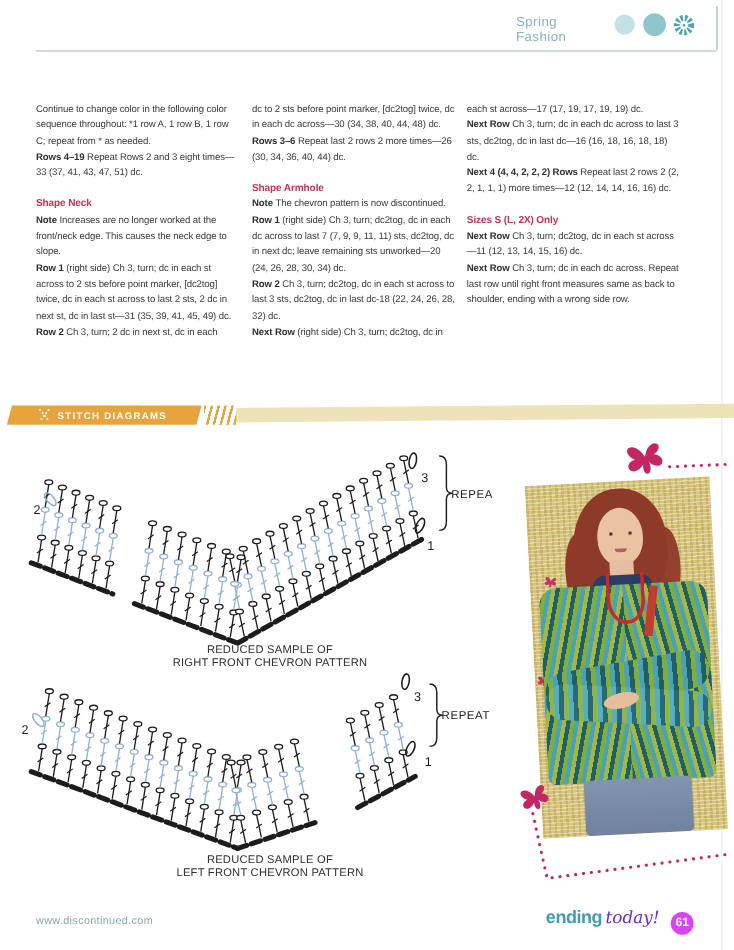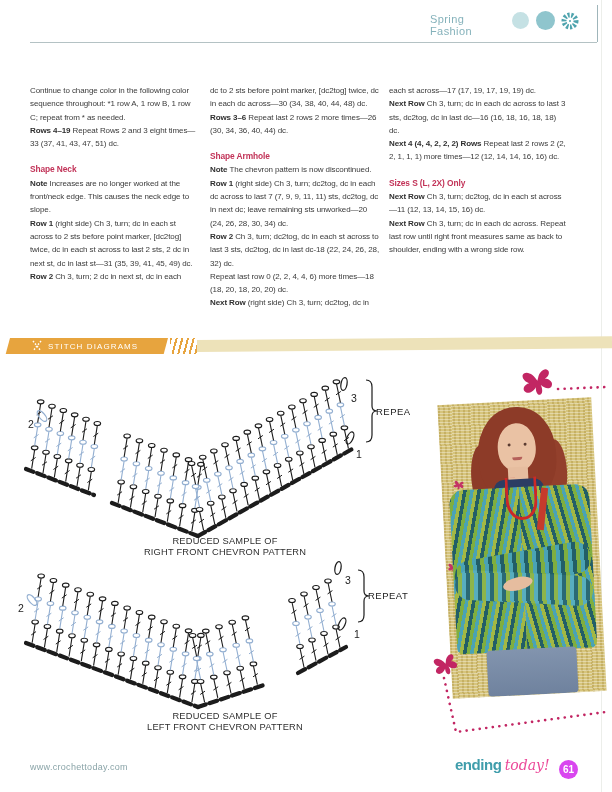--- a/index.html
+++ b/index.html
@@ -25,21 +25,21 @@
   .subhead{font-weight:bold;font-size:8.4px;color:#c23358;margin-top:13px;}
   
   .banner{position:absolute;left:0;top:338px;width:612px;height:16px;}
   .b-cream{position:absolute;left:196px;top:2px;width:416px;height:12px;background:#ede2b9;
            transform:rotate(-.5deg);transform-origin:left center;}
   .b-orange{position:absolute;left:10px;top:0;width:158px;height:16px;background:#e7a43e;
             transform:skewX(-15deg);transform-origin:top left;}
   .b-stripes{position:absolute;left:170px;top:0;width:27px;height:16px;
              background:repeating-linear-gradient(105deg,#e7a43e 0 2px,#ffffff 2px 5.5px);}
   .b-icon{position:absolute;left:32px;top:2px;}
-  .b-label{position:absolute;left:48px;top:4px;font-size:8px;font-weight:normal;color:#fff;
+  .b-label{position:absolute;left:48px;top:4px;font-size:8px;font-weight:bold;color:#fff;
            letter-spacing:1.1px;}
   
   .diag{position:absolute;left:10px;}
   #diag0{top:372px;}
   #diag1{top:560px;}
   .cap{position:absolute;left:40px;width:370px;text-align:center;font-size:9.3px;
        line-height:10.8px;color:#2e2e2e;letter-spacing:.2px;}
   #cap0{top:536px;}
   #cap1{top:711px;}
   
@@ -69,21 +69,21 @@
         background:repeating-linear-gradient(85deg,#2a6a74 0 4px,#8db54b 4px 8px,#57aebf 8px 12px);}
   .hand{left:56px;top:176px;width:30px;height:13px;background:#e6bd9f;border-radius:50%;transform:rotate(-10deg);}
   .jeans{left:36px;top:248px;width:90px;height:46px;background:linear-gradient(#8294ae,#6f829e);border-radius:4px;}
   .photo-bf{left:0;top:0;}
   .decor{position:absolute;left:420px;top:360px;pointer-events:none;}
   
   .footer-url{position:absolute;left:30px;top:762px;font-size:9px;color:#8aa4a8;letter-spacing:.3px;}
   .logo{position:absolute;right:34px;top:756px;height:26px;white-space:nowrap;}
   .lg1{font-size:15px;font-weight:bold;color:#3f9dab;letter-spacing:-.4px;}
   .lg2{font-size:14px;font-style:italic;font-family:"DejaVu Serif","Liberation Serif",serif;
-       color:#ec4899;margin-left:3px;}
+       color:#6d28d9;margin-left:3px;}
   .badge{display:inline-block;width:19px;height:19px;margin-left:5px;border-radius:50%;
          background:#d946ef;color:#fff;font-size:10px;font-weight:bold;text-align:center;
          line-height:19px;vertical-align:-3px;}
 </style>
 </head>
 <body>
 
 <svg width="0" height="0" style="position:absolute" aria-hidden="true">
   <defs>
     <path id="bf" d="M10.5,8.5 C9,4.5 5.5,1 2.5,2.2 C0.2,3.2 1.2,7.2 4.8,9.2 C1.6,9.4 -0.4,12 1,14.2 C2.6,16.6 6.6,15.4 8.8,12.6 C8,15.6 9,18.6 11,18 C12.8,17.4 13,14 12.2,11.6 C14.2,14.4 17.6,15.8 19.2,13.8 C20.8,11.8 19,8.8 15.6,8 C18.6,7 20,4.2 18.4,2.6 C16.6,0.8 12.6,3 11.4,6.6 Z"></path>
@@ -110,21 +110,20 @@
     <p><strong>Row 1 </strong>(right side) Ch 3, turn; dc in each st across to 2 sts before point marker, [dc2tog] twice, dc in each st across to last 2 sts, 2 dc in next st, dc in last st—31 (35, 39, 41, 45, 49) dc.</p>
     <p><strong>Row 2 </strong>Ch 3, turn; 2 dc in next st, dc in each</p>
   </div>
 <div class="col" id="col1">
     <p>dc to 2 sts before point marker, [dc2tog] twice, dc in each dc across—30 (34, 38, 40, 44, 48) dc.</p>
     <p><strong>Rows 3–6 </strong>Repeat last 2 rows 2 more times—26 (30, 34, 36, 40, 44) dc.</p>
     <div class="subhead">Shape Armhole</div>
     <p><strong>Note </strong>The chevron pattern is now discontinued.</p>
     <p><strong>Row 1 </strong>(right side) Ch 3, turn; dc2tog, dc in each dc across to last 7 (7, 9, 9, 11, 11) sts, dc2tog, dc in next dc; leave remaining sts unworked—20 (24, 26, 28, 30, 34) dc.</p>
     <p><strong>Row 2 </strong>Ch 3, turn; dc2tog, dc in each st across to last 3 sts, dc2tog, dc in last dc-18 (22, 24, 26, 28, 32) dc.</p>
-    <p>Repeat last row 0 (2, 2, 4, 4, 6) more times—18 (18, 20, 18, 20, 20) dc.</p>
     <p><strong>Next Row </strong>(right side) Ch 3, turn; dc2tog, dc in</p>
   </div>
 <div class="col" id="col2">
     <p>each st across—17 (17, 19, 17, 19, 19) dc.</p>
     <p><strong>Next Row </strong>Ch 3, turn; dc in each dc across to last 3 sts, dc2tog, dc in last dc—16 (16, 18, 16, 18, 18) dc.</p>
     <p><strong>Next 4 (4, 4, 2, 2, 2) Rows </strong>Repeat last 2 rows 2 (2, 2, 1, 1, 1) more times—12 (12, 14, 14, 16, 16) dc.</p>
     <div class="subhead">Sizes S (L, 2X) Only</div>
     <p><strong>Next Row </strong>Ch 3, turn; dc2tog, dc in each st across—11 (12, 13, 14, 15, 16) dc.</p>
     <p><strong>Next Row </strong>Ch 3, turn; dc in each dc across. Repeat last row until right front measures same as back to shoulder, ending with a wrong side row.</p>
   </div>
@@ -653,17 +652,17 @@
   <div class="hand"></div>
   <div class="jeans"></div>
 </div>
 <svg class="decor" width="192" height="400">
     <use href="#bf" fill="#c22663" transform="translate(102 8) scale(1.5) rotate(-10 10 10)"></use>
     <use href="#bf" fill="#c22663" transform="translate(14 294) scale(1.15) rotate(-18 10 10)"></use>
     <path d="M138,29 L186,27" stroke="#c22663" stroke-width="2.6" fill="none" stroke-dasharray="0.1 6.5" stroke-linecap="round"></path>
     <path d="M24,318 L36,372 L186,352" stroke="#c22663" stroke-width="2.6" fill="none" stroke-dasharray="0.1 6.5" stroke-linecap="round"></path>
   </svg>
 
-<div class="footer-url">www.crochettoday.com</div>
+<div class="footer-url">www.discontinued.com</div>
 <div class="logo">
   <span class="lg1">ending</span><span class="lg2">today!</span>
   <span class="badge">61</span>
 </div>
 
 </body></html>

